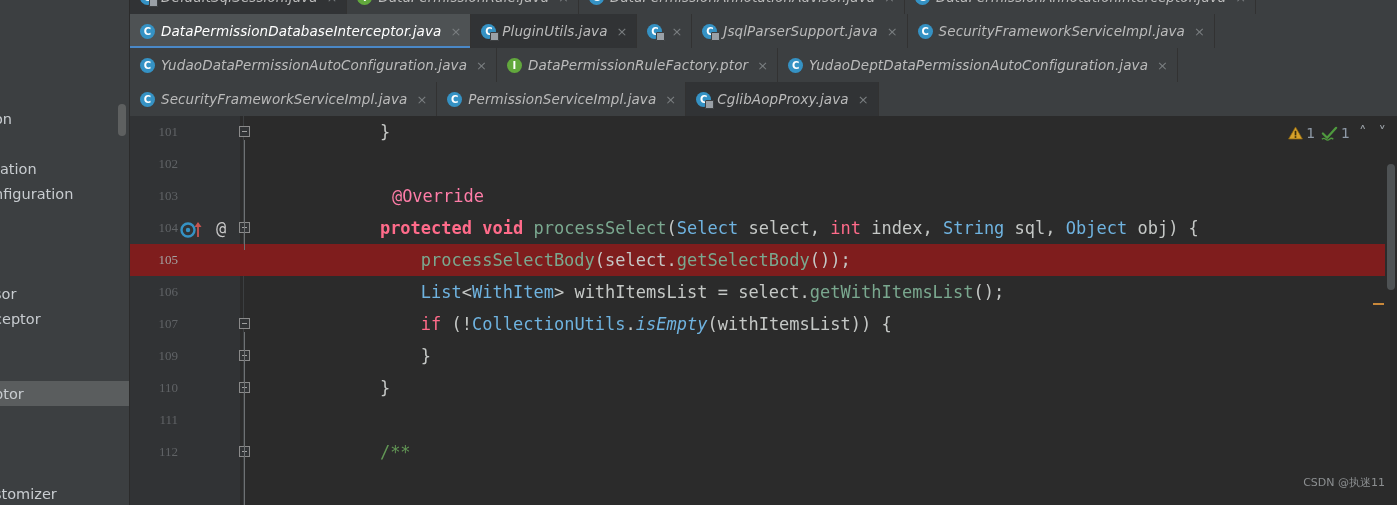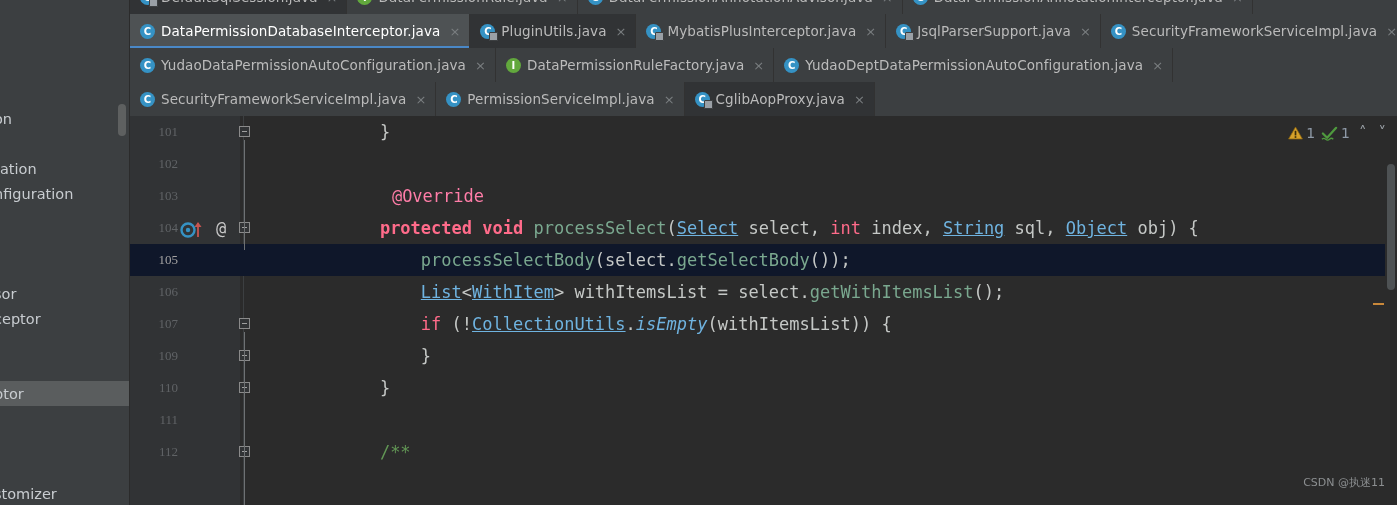--- a/index.html
+++ b/index.html
@@ -48,21 +48,21 @@
     border-right: 1px solid #323232;
     color: #bbbbbb; font-size: 13.5px; white-space: nowrap;
     position: relative;
   }
   .tab.dim { background: #313335; }
   .tab.active { background: #4e5254; color: #ffffff; }
   .tab.active::after {
     content: ""; position: absolute; left: 0; right: 0; bottom: 0;
     height: 2px; background: #4a88c7;
   }
-  .tab .label { letter-spacing: 0.1px; }
+  .tab .label { letter-spacing: 0.1px; font-style: italic; }
   .tab .xbtn {
     font-size: 13px; color: #7a7e80; margin-left: 3px; line-height: 1;
   }
 
   
   .ficon {
     width: 15px; height: 15px; border-radius: 50%;
     display: inline-flex; align-items: center; justify-content: center;
     font-size: 10px; font-weight: bold; color: #ffffff; flex: 0 0 auto;
     font-family: "DejaVu Sans", sans-serif;
@@ -88,21 +88,21 @@
   .gutter-sep {
     position: absolute; left: 113px; top: 0; width: 1px; height: 389px;
     background: #3c3f41;
   }
   .lines { position: absolute; left: 0; top: 0; width: 1267px; }
   .line {
     position: relative; height: 32px; line-height: 32px;
     font-family: "DejaVu Sans Mono", monospace; font-size: 17px;
     white-space: pre;
   }
-  .line.cur { background: #0f172a; }
+  .line.cur { background: #7f1d1d; }
   .line.cur .lno { color: #a4a3a3; }
   .lno {
     position: absolute; left: 0; width: 48px; text-align: right;
     color: #606366; font-family: Liberation Serif, serif; font-size: 13px;
   }
   .code { position: absolute; left: 168px; color: #a9b7c6; }
 
   
   .fold {
     position: absolute; left: 107px; top: 8px;
@@ -123,21 +123,21 @@
   
   .gmark { position: absolute; top: 6px; }
   .override-icon { left: 50px; width: 34px; height: 20px; }
   .at-icon {
     left: 86px; color: #c8c8c8; font-size: 17px; line-height: 20px;
     font-family: "DejaVu Sans Mono", monospace;
   }
   .kwp  { color: #ff6b8a; font-weight: bold; }
   .kwn  { color: #ff6b8a; }
   .ann  { color: #ff7da8; margin-left: 12px; }
-  .typ  { color: #6fb3e0; text-decoration: underline; }
+  .typ  { color: #6fb3e0; }
   .mth  { color: #7aa88f; }
   .pln  { color: #c5c8c6; }
   .ital { color: #6fb3e0; font-style: italic; }
   .cmt  { color: #629755; }
 
   
   .inspect {
     position: absolute; right: 8px; top: 124px;
     display: flex; align-items: center; gap: 6px;
     font-size: 14px; color: #9aa0a6;
@@ -229,21 +229,20 @@
           <span class="label">DataPermissionDatabaseInterceptor.java</span>
           <span class="xbtn">×</span>
         </div>
         <div class="tab dim">
           <span class="ficon lock">C</span>
           <span class="label">PluginUtils.java</span>
           <span class="xbtn">×</span>
         </div>
         <div class="tab">
           <span class="ficon lock">C</span>
-          <span class="label">MybatisPlusInterceptor.java</span>
           <span class="xbtn">×</span>
         </div>
         <div class="tab">
           <span class="ficon lock">C</span>
           <span class="label">JsqlParserSupport.java</span>
           <span class="xbtn">×</span>
         </div>
         <div class="tab">
           <span class="ficon cls">C</span>
           <span class="label">SecurityFrameworkServiceImpl.java</span>
@@ -251,21 +250,21 @@
         </div>
       </div>
     <div class="tabrow r2" id="tabrow-2">
         <div class="tab">
           <span class="ficon cls">C</span>
           <span class="label">YudaoDataPermissionAutoConfiguration.java</span>
           <span class="xbtn">×</span>
         </div>
         <div class="tab">
           <span class="ficon itf">I</span>
-          <span class="label">DataPermissionRuleFactory.java</span>
+          <span class="label">DataPermissionRuleFactory.ptor</span>
           <span class="xbtn">×</span>
         </div>
         <div class="tab">
           <span class="ficon cls">C</span>
           <span class="label">YudaoDeptDataPermissionAutoConfiguration.java</span>
           <span class="xbtn">×</span>
         </div>
       </div>
     <div class="tabrow r3" id="tabrow-3">
         <div class="tab">

